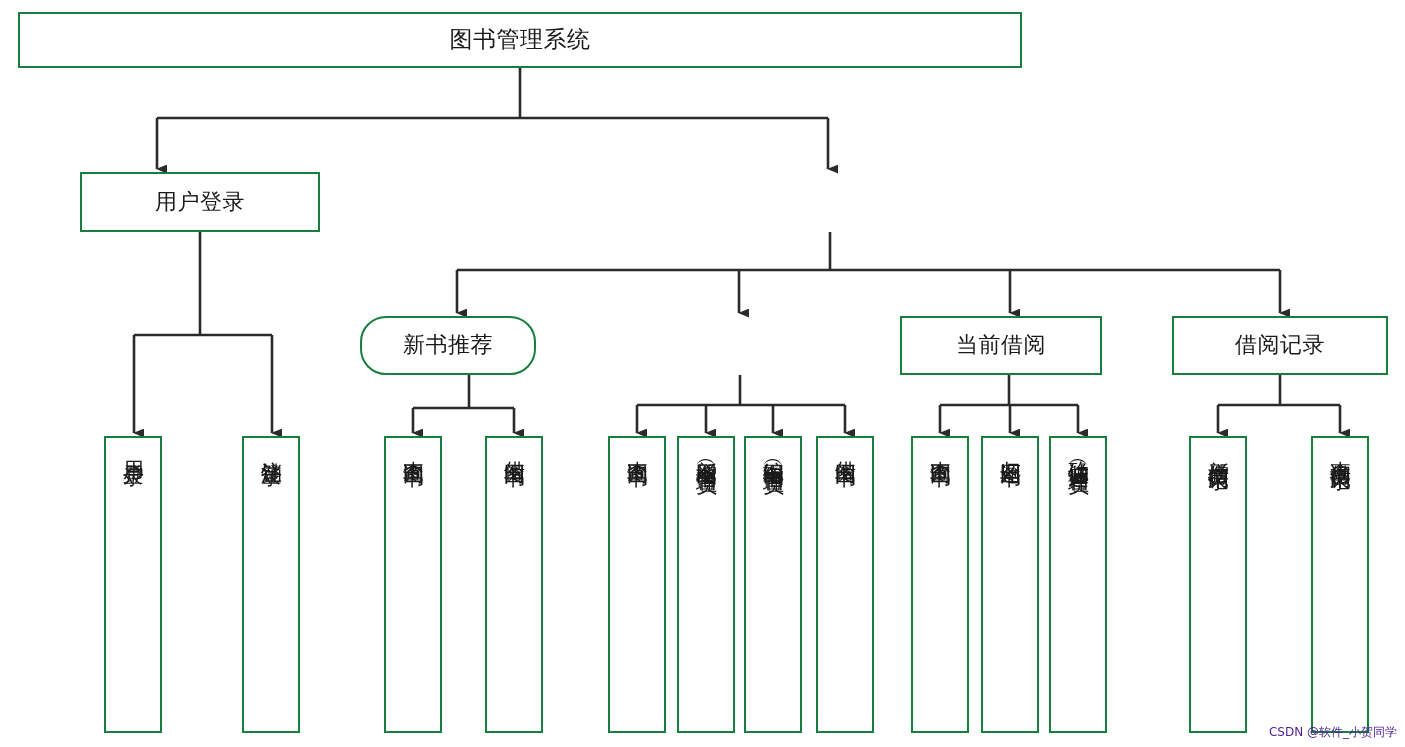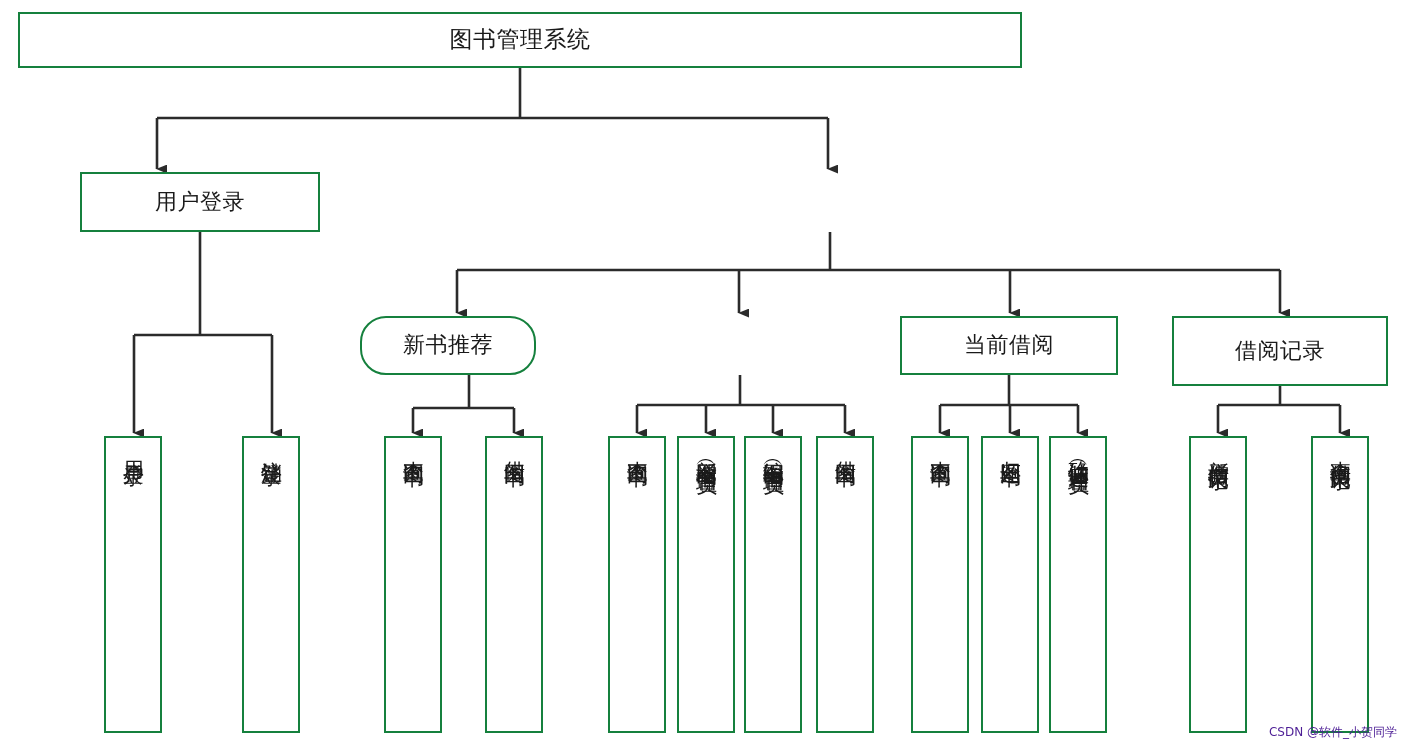--- a/index.html
+++ b/index.html
@@ -134,24 +134,24 @@
     <span class="node-label">图书管理系统</span>
   </div>
 
   <div class="node horiz" style="left:80px; top:172px; width:240px; height:60px;">
     <span class="node-label">用户登录</span>
   </div>
 
   <div class="node horiz" style="left:360px; top:316px; width:176px; height:59px;border-radius:26px;">
     <span class="node-label">新书推荐</span>
   </div>
-  <div class="node horiz" style="left:900px; top:316px; width:218px; height:59px;font-family:Liberation Serif, serif;">
+  <div class="node horiz" style="left:900px; top:316px; width:202px; height:59px;font-family:Liberation Serif, serif;">
     <span class="node-label">当前借阅</span>
   </div>
-  <div class="node horiz" style="left:1172px; top:316px; width:216px; height:70px;">
+  <div class="node horiz" style="left:1172px; top:316px; width:216px; height:59px;">
     <span class="node-label">借阅记录</span>
   </div>
 
   <div class="node leaf" style="left:104px; top:436px; width:58px; height:297px;">
     <span class="node-label">用户登录</span>
   </div>
   <div class="node leaf" style="left:242px; top:436px; width:58px; height:297px;">
     <span class="node-label">注销登录</span>
   </div>
 

